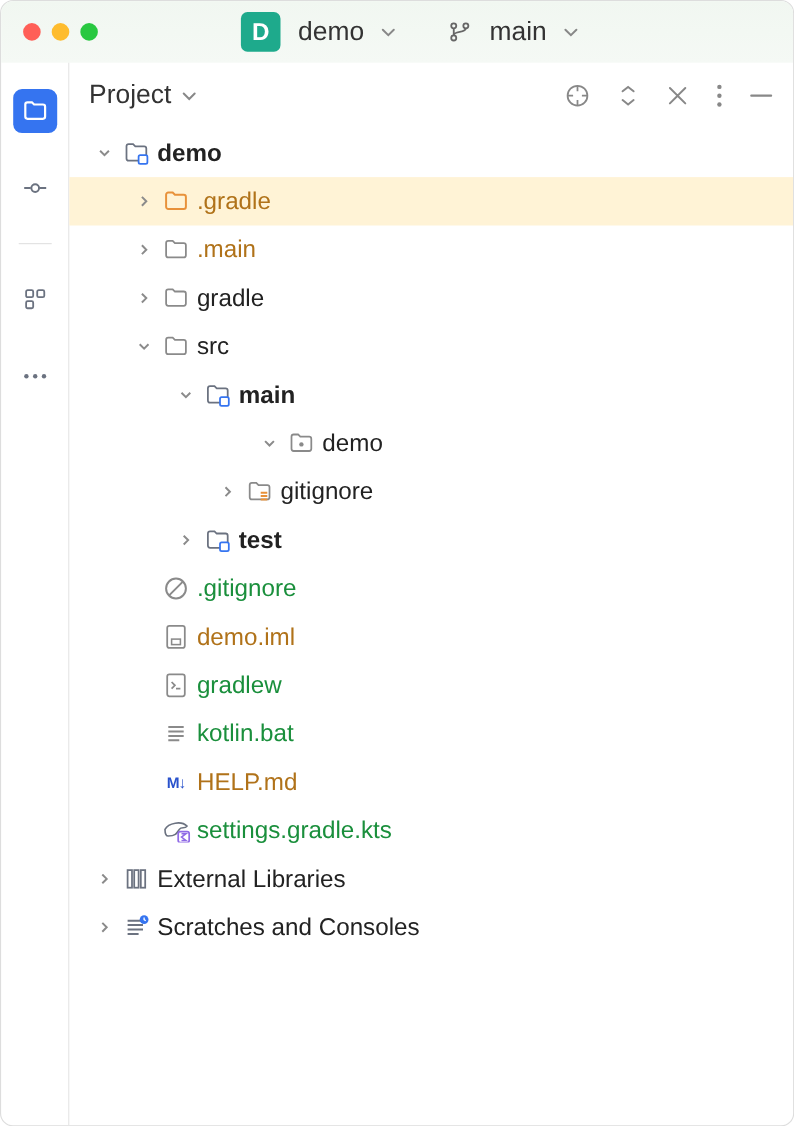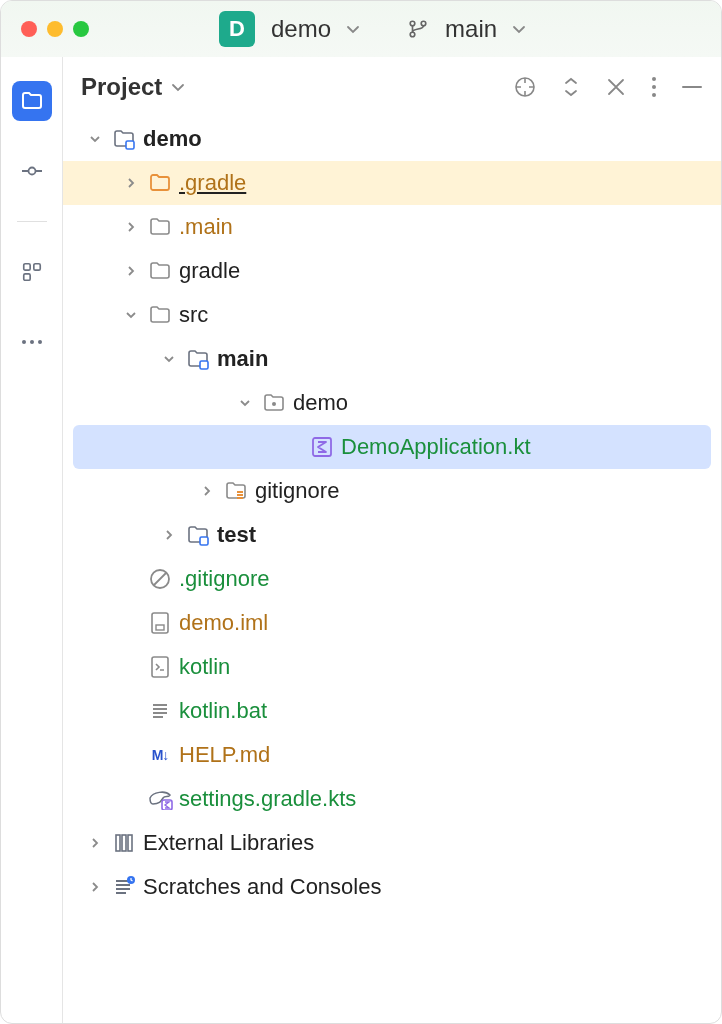--- a/index.html
+++ b/index.html
@@ -19,35 +19,35 @@
 
 .workspace { display: flex; height: calc(100% - 56px); }
 
 .left-rail { width: 62px; border-right: 1px solid #e5e5e5; display: flex; flex-direction: column; align-items: center; padding-top: 24px; gap: 30px; }
 .rail-btn { width: 40px; height: 40px; border-radius: 8px; display: flex; align-items: center; justify-content: center; cursor: pointer; }
 .rail-btn.active { background: #3574f0; color: #fff; }
 .rail-btn:not(.active) { color: #6b7280; }
 
 .panel { flex: 1; display: flex; flex-direction: column; }
 .panel-header { height: 60px; display: flex; align-items: center; padding: 0 18px; border-bottom: none; }
-.panel-title { font-size: 24px; font-weight: 700; color: #333; }
+.panel-title { font-size: 24px; font-weight: 400; color: #333; }
 .panel-title-chev { color: #888; margin-left: 8px; }
 .panel-actions { margin-left: auto; display: flex; align-items: center; gap: 24px; color: #888; }
 .panel-actions .ico { cursor: pointer; }
 
 .tree { flex: 1; font-size: 22px; color: #222; padding-left: 0; }
 .row { display: flex; align-items: center; height: 44px; gap: 6px; padding-right: 10px; cursor: default; }
 .row .indent { display: inline-block; }
 .chevron { width: 20px; display: inline-flex; justify-content: center; color: #8b8b8b; font-size: 16px; cursor: pointer; }
 .chevron.placeholder { visibility: hidden; }
 .file-ico { width: 26px; height: 26px; display: inline-flex; align-items: center; justify-content: center; flex-shrink: 0; }
 .label { white-space: nowrap; }
 .label.bold { font-weight: 700; }
 .label.dim { color: #999; margin-left: 4px; font-weight: 400; }
-.row.hl-orange { background: #fff3d6; text-decoration: underline; }
+.row.hl-orange { background: #fff3d6; }
 .row.hl-blue { background: #d4e2ff; border-radius: 6px; margin: 0 10px 0 10px; }
 .txt-orange { color: #b07219; }
 .txt-green { color: #1a8f3c; }
 
 svg { display: block; }
 </style>
 </head>
 <body>
 
 <div class="titlebar">
@@ -257,31 +257,20 @@
           </span>
         <span class="file-ico">
           <svg width="24" height="24" viewBox="0 0 24 24">
               <path d="M3 6a2 2 0 012-2h4l2 2h8a2 2 0 012 2v9a2 2 0 01-2 2H5a2 2 0 01-2-2V6z" fill="none" stroke="#8a8a8a" stroke-width="1.6"></path>
               <circle cx="12" cy="13" r="2" fill="#8a8a8a"></circle>
             </svg>
         </span>
         <span class="label">demo</span>
       </div>
 
-      <div class="row hl-blue">
-        <span class="indent" style="width:204px"></span>
-        <span class="chevron placeholder">·</span>
-        <span class="file-ico">
-          <svg width="24" height="24" viewBox="0 0 24 24">
-              <rect x="3" y="3" width="18" height="18" rx="2" fill="none" stroke="#8f6ae6" stroke-width="1.8"></rect>
-              <path d="M8 7l8 0-8 5 8 5-8 0" fill="none" stroke="#8f6ae6" stroke-width="1.8" stroke-linejoin="round"></path>
-            </svg>
-        </span>
-        <span class="label txt-green">DemoApplication.kt</span>
-      </div>
 
       <div class="row">
         <span class="indent" style="width:128px"></span>
         <span class="chevron">
             <svg width="14" height="14" viewBox="0 0 14 14">
               <path d="M5 3l4 4-4 4" stroke="currentColor" stroke-width="1.8" fill="none"></path>
             </svg>
           </span>
         <span class="file-ico">
           <svg width="24" height="24" viewBox="0 0 24 24">
@@ -335,21 +324,21 @@
 
       <div class="row">
         <span class="indent" style="width:52px"></span>
         <span class="chevron placeholder">·</span>
         <span class="file-ico">
           <svg width="22" height="24" viewBox="0 0 22 24">
               <rect x="3" y="2" width="16" height="20" rx="2" fill="none" stroke="#8a8a8a" stroke-width="1.6"></rect>
               <path d="M7 9l3 3-3 3M11 15h4" stroke="#8a8a8a" stroke-width="1.6" fill="none"></path>
             </svg>
         </span>
-        <span class="label txt-green">kotlin</span>
+        <span class="label txt-green">gradlew</span>
       </div>
 
       <div class="row">
         <span class="indent" style="width:52px"></span>
         <span class="chevron placeholder">·</span>
         <span class="file-ico">
           <svg width="22" height="22" viewBox="0 0 22 22">
               <path d="M4 5h14M4 9h14M4 13h14M4 17h10" stroke="#8a8a8a" stroke-width="1.8"></path>
             </svg>
         </span>

